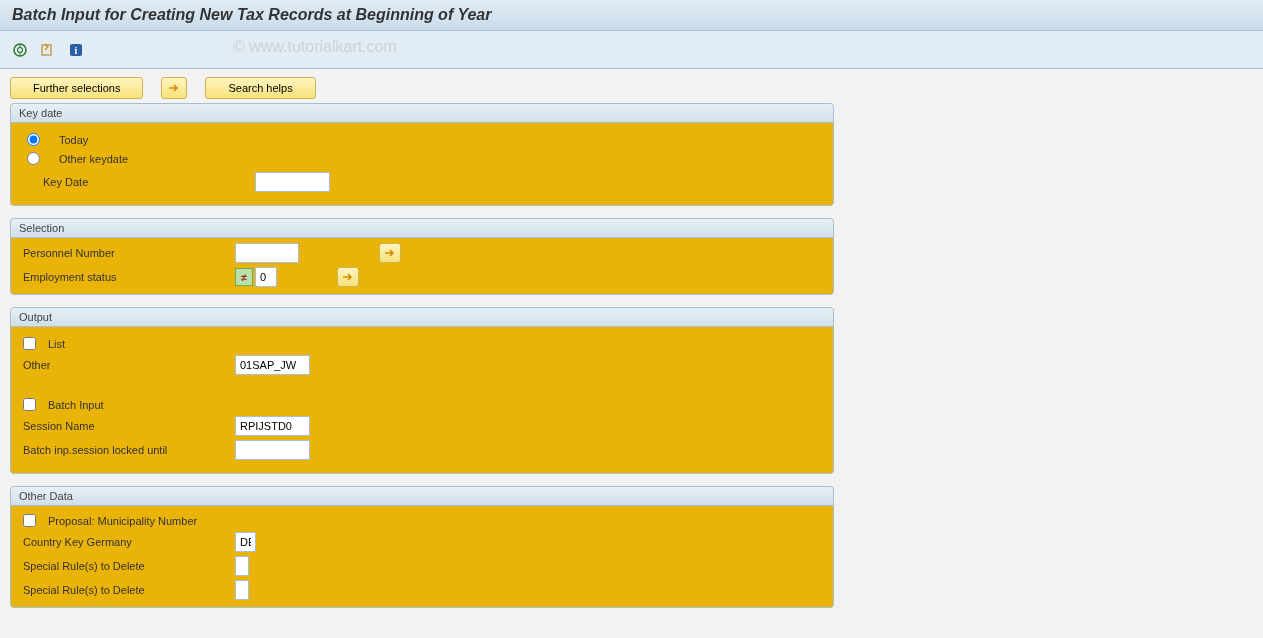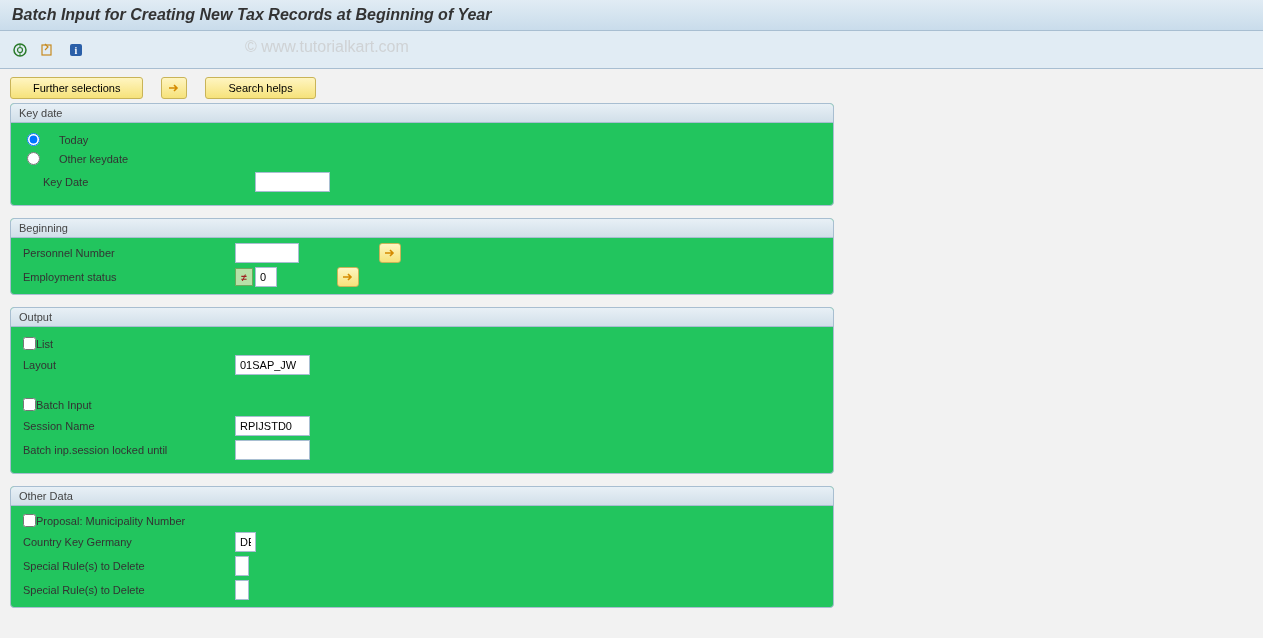--- a/index.html
+++ b/index.html
@@ -34,21 +34,21 @@
       width: 20px;
       height: 20px;
       display: flex;
       align-items: center;
       justify-content: center;
       cursor: pointer;
       border-radius: 3px;
     }
     .watermark {
       position: absolute;
-      left: 245px;
+      left: 233px;
       top: 38px;
       color: rgba(200,200,200,0.7);
       font-size: 16px;
       pointer-events: none;
       z-index: 100;
     }
     .content {
       padding: 8px 10px;
       background: #f2f2f2;
       width: 844px;
@@ -65,21 +65,21 @@
       padding: 3px 22px;
       font-size: 11px;
       cursor: pointer;
       display: flex;
       align-items: center;
       gap: 6px;
       height: 22px;
     }
     .sap-button.icon-btn { padding: 3px 6px; }
     .groupbox {
-      background: #22c55e;
+      background: #eab308;
       border: 1px solid #a8bed1;
       border-radius: 4px;
       margin-bottom: 12px;
       padding: 0;
       overflow: hidden;
     }
     .groupbox-title {
       background: linear-gradient(to bottom, #e8f0f6 0%, #d1dfe9 100%);
       border-bottom: 1px solid #a8bed1;
       padding: 3px 8px;
@@ -134,21 +134,21 @@
       cursor: pointer;
       display: flex;
       align-items: center;
       justify-content: center;
       margin-left: 80px;
     }
     .multi-sel svg { display: block; }
     .check-label-row {
       display: flex;
       align-items: center;
-      gap: 0;
+      gap: 12px;
       margin-bottom: 4px;
     }
     .check-label-row input[type="checkbox"] {
       width: 13px; height: 13px;
     }
     .check-label-row span { font-size: 11px; }
     .spacer-sm { height: 20px; }
     .ne-badge {
       width: 18px;
       height: 18px;
@@ -216,21 +216,21 @@
         <label>Other keydate</label>
       </div>
       <div class="form-row">
         <div class="form-label indent">Key Date</div>
         <input type="text" class="sap-input w75" value="" style="">
       </div>
     </div>
   </div>
 
   <div class="groupbox">
-    <div class="groupbox-title">Beginning</div>
+    <div class="groupbox-title">Selection</div>
     <div class="groupbox-body-tight">
       <div class="form-row">
         <div class="form-label">Personnel Number</div>
         <input type="text" class="sap-input w64" value="" style="">
         <div class="multi-sel">
           <svg width="12" height="10" viewBox="0 0 12 10">
               <path d="M1 5 L9 5 M6 2 L9 5 L6 8" fill="none" stroke="#d48a00" stroke-width="1.6"></path>
             </svg>
         </div>
       </div>
@@ -248,21 +248,21 @@
   </div>
 
   <div class="groupbox">
     <div class="groupbox-title">Output</div>
     <div class="groupbox-body">
       <div class="check-label-row">
         <input type="checkbox" style="">
         <span>List</span>
       </div>
       <div class="form-row">
-        <div class="form-label">Layout</div>
+        <div class="form-label">Other</div>
         <input type="text" class="sap-input w75" value="01SAP_JW" style="">
       </div>
       <div class="spacer-sm"></div>
       <div class="check-label-row">
         <input type="checkbox" style="">
         <span>Batch Input</span>
       </div>
       <div class="form-row">
         <div class="form-label">Session Name</div>
         <input type="text" class="sap-input w75" value="RPIJSTD0" style="">

